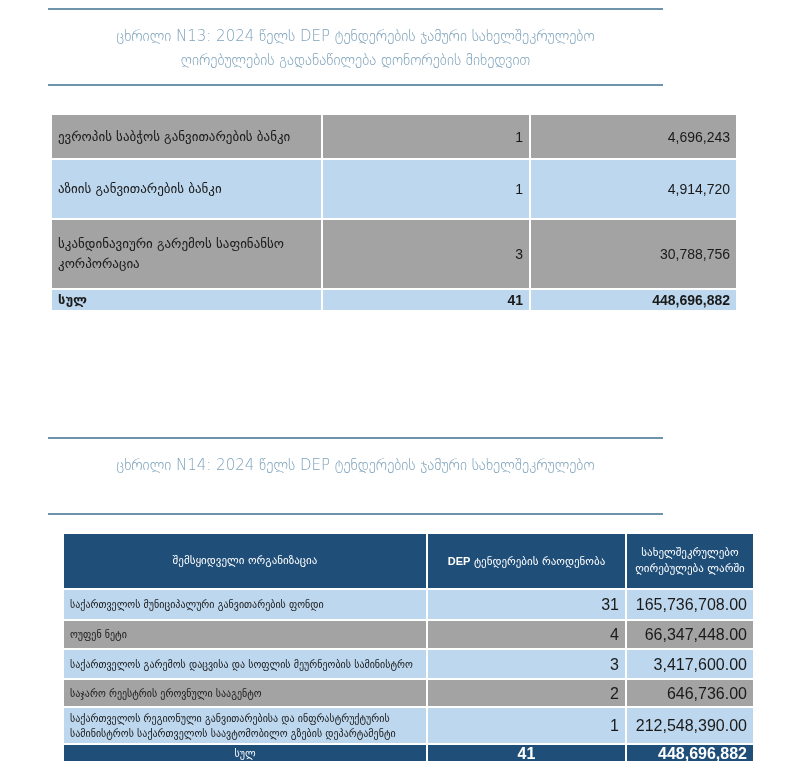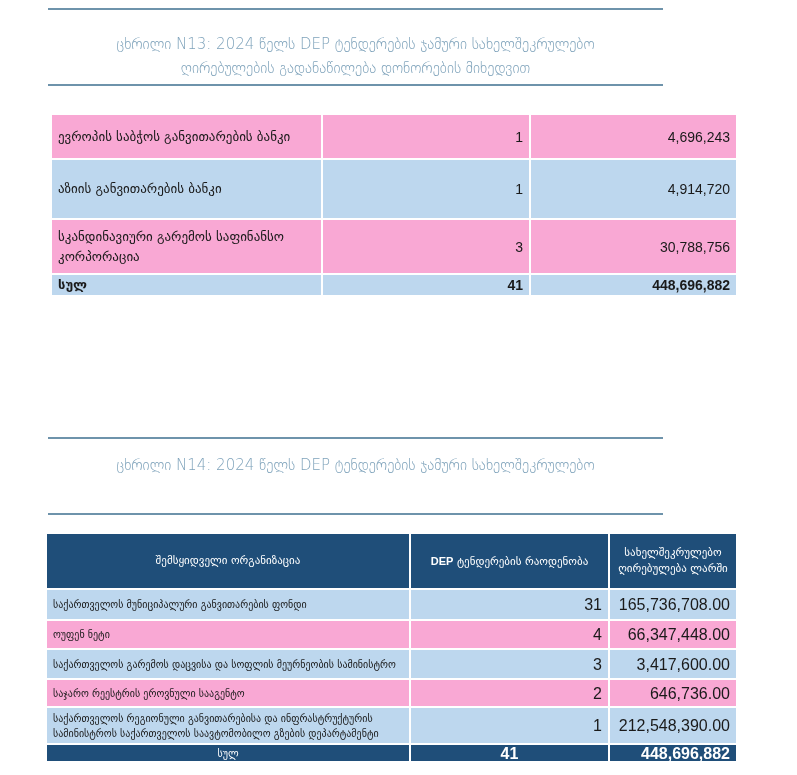--- a/index.html
+++ b/index.html
@@ -12,32 +12,32 @@
   td, th { border: 2px solid #ffffff; padding: 0 6px; box-sizing: border-box; }
   th { background: #1f4e79; color: #ffffff; font-weight: normal; text-align: center; }
   .t1 th { font-size: 14px; line-height: 21px; }
   .t1 td { font-size: 13px; line-height: 20px; }
   .t2 th { font-size: 11px; line-height: 16px; }
   .t2 td { font-size: 10px; line-height: 15px; }
   .num { text-align: right; font-family: "Liberation Sans", sans-serif; }
   .t1 .num { font-size: 14px; }
   .t2 .num { font-size: 16px; }
   tr.dark td { background: #bdd7ee; }
-  tr.light td { background: #f9a8d4; }
+  tr.light td { background: #a3a3a3; }
   .t1 tr.total td { background: #bdd7ee; font-weight: bold; }
   .t2 tr.total td { background: #1f4e79; color: #ffffff; font-weight: bold; }
   .t2 tr.total td.lbl { text-align: center; font-weight: normal; }
   .t2 tr.total td.mid { text-align: center; }
   .hdr-en { font-family: "Liberation Sans", sans-serif; font-weight: bold; }
 </style>
 </head>
 <body>
 
 <div class="rule" style="left:48px; top:8px; width:615px;"></div>
-<div class="caption" style="left:48px; top:32px; width:615px;">
+<div class="caption" style="left:48px; top:24px; width:615px;">
   <div>ცხრილი N13: 2024 წელს DEP ტენდერების ჯამური სახელშეკრულებო</div>
   <div>ღირებულების გადანაწილება დონორების მიხედვით</div>
 </div>
 <div class="rule" style="left:48px; top:84px; width:615px;"></div>
 
 <table class="t1" style="left:50px; top:113px; width:686px;">
   <colgroup>
       <col style="width:271px">
       <col style="width:208px">
       <col style="width:207px">
@@ -46,40 +46,40 @@
   <tr class="light" style="height:45px;">
     <td>ევროპის საბჭოს განვითარების ბანკი</td>
     <td class="num">1</td>
     <td class="num">4,696,243</td>
   </tr>
   <tr class="dark" style="height:60px;">
     <td>აზიის განვითარების ბანკი</td>
     <td class="num">1</td>
     <td class="num">4,914,720</td>
   </tr>
-  <tr class="light" style="height:55px;">
+  <tr class="light" style="height:70px;">
     <td>სკანდინავიური გარემოს საფინანსო კორპორაცია</td>
     <td class="num">3</td>
     <td class="num">30,788,756</td>
   </tr>
   <tr class="total" style="height:21px;">
     <td>სულ</td>
     <td class="num">41</td>
     <td class="num">448,696,882</td>
   </tr>
 </tbody>
   </table>
 
 <div class="rule" style="left:48px; top:437px; width:615px;"></div>
 <div class="caption" style="left:48px; top:453px; width:615px;">
   <div>ცხრილი N14: 2024 წელს DEP ტენდერების ჯამური სახელშეკრულებო</div>
 </div>
 <div class="rule" style="left:48px; top:513px; width:615px;"></div>
 
-<table class="t2" style="left:45px; top:532px; width:691px;">
+<table class="t2" style="left:62px; top:532px; width:691px;">
   <colgroup>
       <col style="width:364px">
       <col style="width:199px">
       <col style="width:128px">
     </colgroup>
   <tbody>
       <tr style="height:56px;">
     <th>შემსყიდველი ორგანიზაცია</th>
     <th><span class="hdr-en">DEP</span><span> ტენდერების რაოდენობა</span></th>
     <th>სახელშეკრულებო ღირებულება ლარში</th>

